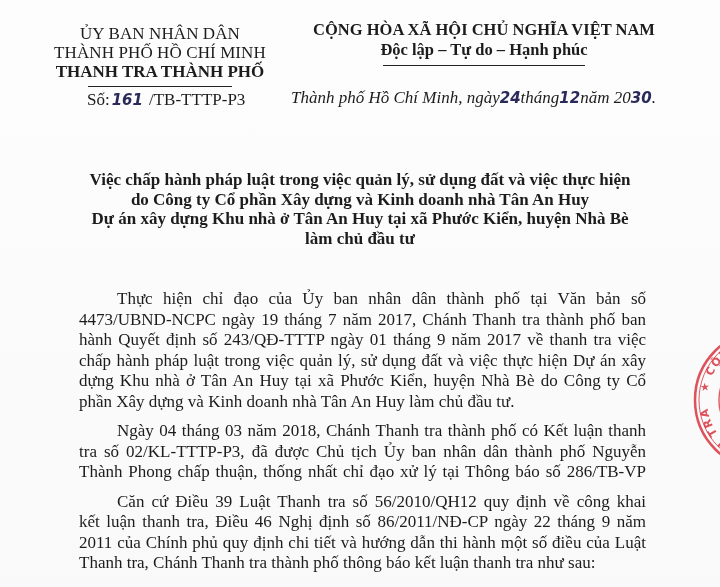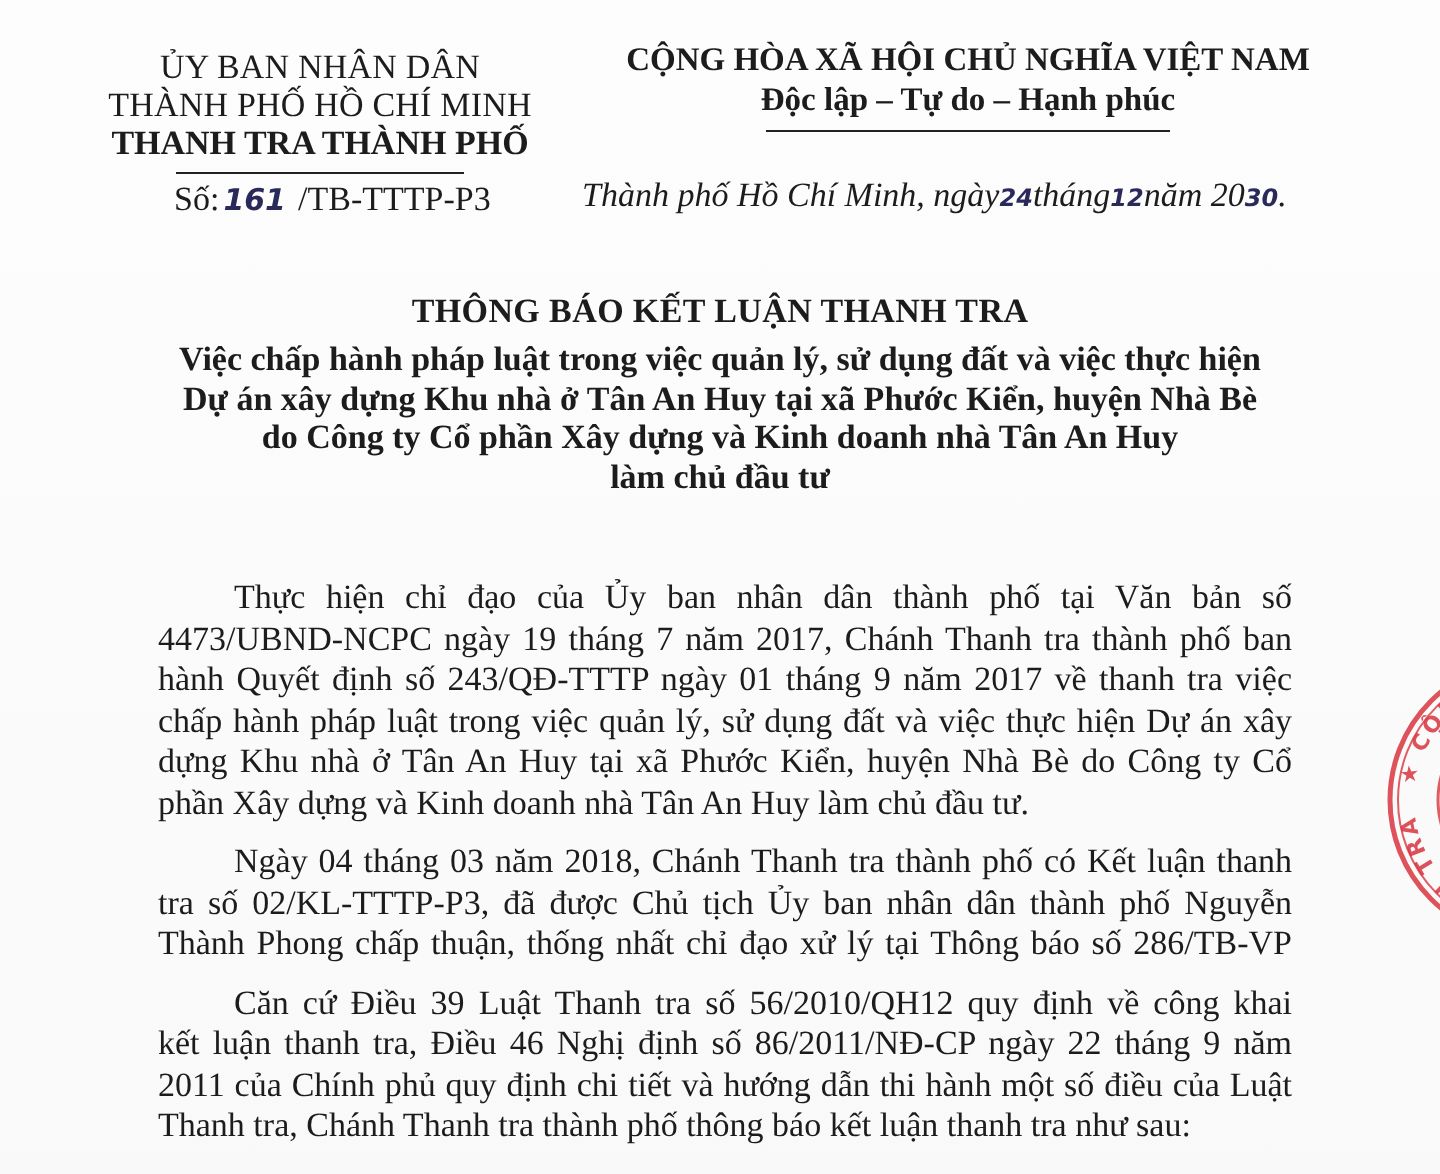--- a/index.html
+++ b/index.html
@@ -92,21 +92,21 @@
       left: 291px;
       top: 88px;
       font-size: 17px;
       font-style: italic;
       white-space: nowrap;
     }
     .place-date .hw {
       font-family: "DejaVu Sans", sans-serif;
       font-style: italic;
       font-weight: bold;
-      font-size: 12px;
+      font-size: 15px;
       color: #2a2a5a;
     }
     
     .title {
       position: absolute;
       left: 0;
       width: 720px;
       top: 146px;
       text-align: center;
       font-size: 17px;
@@ -175,26 +175,25 @@
   <div class="hdr-right">
     <div class="national">CỘNG HÒA XÃ HỘI CHỦ NGHĨA VIỆT NAM</div>
     <div class="motto">Độc lập – Tự do – Hạnh phúc</div>
     <div class="underline"></div>
   </div>
 
   <div class="place-date">
     <span>Thành phố Hồ Chí Minh, ngày</span><span class="hw">24</span><span>tháng</span><span class="hw">12</span><span>năm 20</span><span class="hw">30</span><span>.</span>
   </div>
 
-  <div class="title">THÔNG BÁO KẾT LUẬN THANH TRA</div>
 
   <div class="subtitle">
     <div>Việc chấp hành pháp luật trong việc quản lý, sử dụng đất và việc thực hiện</div>
+    <div>do Công ty Cổ phần Xây dựng và Kinh doanh nhà Tân An Huy</div>
     <div>Dự án xây dựng Khu nhà ở Tân An Huy tại xã Phước Kiển, huyện Nhà Bè</div>
-    <div>do Công ty Cổ phần Xây dựng và Kinh doanh nhà Tân An Huy</div>
     <div>làm chủ đầu tư</div>
   </div>
 
   <div class="body">
     <div class="para">
       <span class="ln first">Thực hiện chỉ đạo của Ủy ban nhân dân thành phố tại Văn bản số</span>
       <span class="ln">4473/UBND-NCPC ngày 19 tháng 7 năm 2017, Chánh Thanh tra thành phố ban</span>
       <span class="ln">hành Quyết định số 243/QĐ-TTTP ngày 01 tháng 9 năm 2017 về thanh tra việc</span>
       <span class="ln">chấp hành pháp luật trong việc quản lý, sử dụng đất và việc thực hiện Dự án xây</span>
       <span class="ln">dựng Khu nhà ở Tân An Huy tại xã Phước Kiển, huyện Nhà Bè do Công ty Cổ</span>

